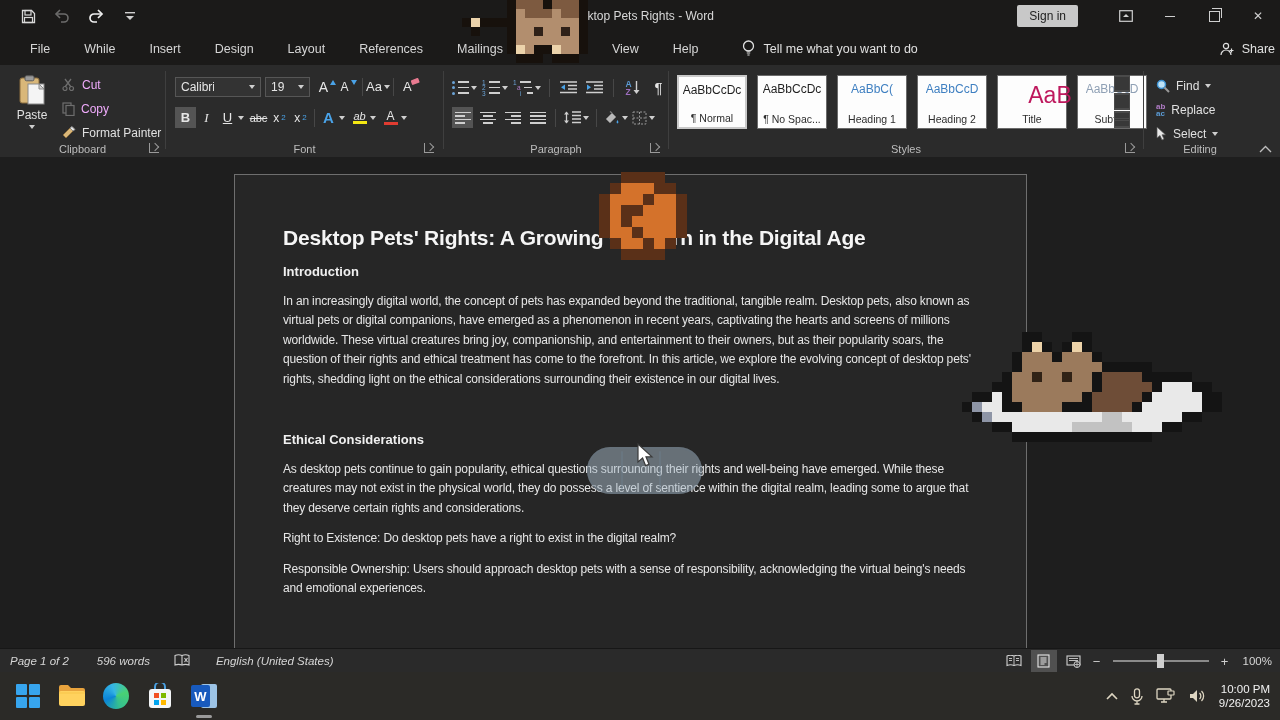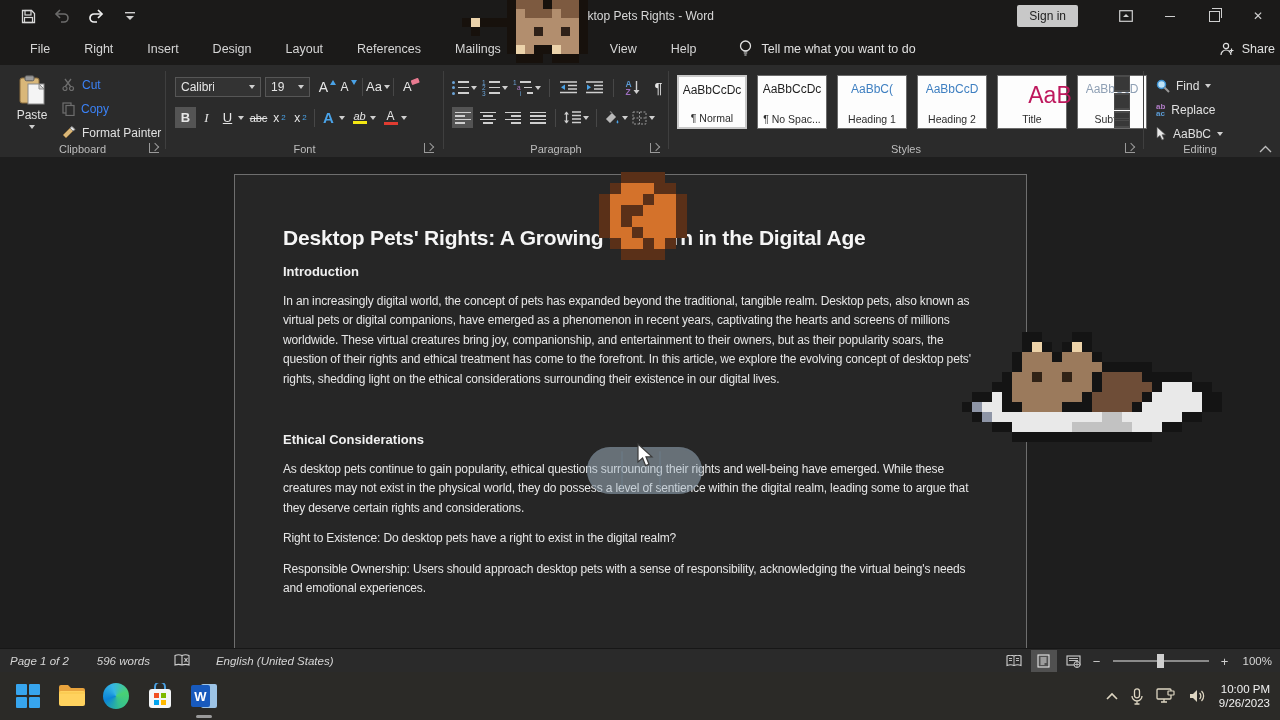--- a/index.html
+++ b/index.html
@@ -23,21 +23,21 @@
   .tellme{display:flex;align-items:center;gap:9px;margin-left:26px;font-size:12.5px;color:#e0e0e0;}
   .share{position:absolute;right:18px;top:0;height:33px;display:flex;align-items:center;gap:7px;font-size:12.5px;color:#e0e0e0;}
   
   .ribbon{position:absolute;left:0;top:65px;width:1280px;height:92px;background:#2b2b2b;}
   .rgroup{position:absolute;top:0;height:92px;}
   .rsep{position:absolute;top:6px;width:1px;height:78px;background:#3f3f3f;}
   .glabel{position:absolute;bottom:2px;left:0;right:0;text-align:center;font-size:11px;color:#bdbdbd;}
   .launcher{position:absolute;bottom:4px;width:9px;height:9px;border-left:1px solid #9a9a9a;border-bottom:1px solid #9a9a9a;}
   .launcher:after{content:"";position:absolute;right:1px;top:1px;width:5px;height:5px;border-right:1px solid #9a9a9a;border-bottom:1px solid #9a9a9a;transform:rotate(-45deg);}
   .rbtn-lbl{font-size:12px;color:#e0e0e0;}
-  .disabled .rbtn-lbl{color:#3b82f6;text-align:center;}
+  .disabled .rbtn-lbl{color:#f0abfc;text-align:center;}
   .arrow-dn{display:inline-block;width:0;height:0;border-left:3.5px solid transparent;border-right:3.5px solid transparent;border-top:4px solid #cfcfcf;vertical-align:middle;}
   .small-row{display:flex;align-items:center;gap:6px;height:23px;}
   
   .paste-btn{position:absolute;left:10px;top:6px;width:44px;height:78px;display:flex;flex-direction:column;align-items:center;gap:3px;padding-top:4px;box-sizing:border-box;}
   .clip-stack{position:absolute;left:62px;top:8px;display:flex;flex-direction:column;gap:1px;}
   
   .combo{display:flex;align-items:center;justify-content:space-between;background:#333333;border:1px solid #565656;height:20px;padding:0 5px;font-size:12px;color:#e6e6e6;box-sizing:border-box;}
   .fbtn{min-width:21px;height:21px;display:flex;align-items:center;justify-content:center;font-size:13px;color:#e6e6e6;gap:2px;}
   .fbtn.sel{background:#545454;}
   .fsep{width:1px;height:18px;background:#474747;margin:0 3px;}
@@ -155,21 +155,21 @@
     </div>
   </div>
 
   <div class="tabrow">
 
       <div class="tab">
         <span class="file">File</span>
       </div>
 
       <div class="tab">
-        <span class="active">Right</span>
+        <span class="active">While</span>
       </div>
 
       <div class="tab">
         <span>Insert</span>
       </div>
 
       <div class="tab">
         <span>Design</span>
       </div>
 
@@ -558,21 +558,21 @@
               <span style="color:#5b9bd5;">ac</span>
             </span>
           <span>Replace</span>
         </div>
         <div class="edit-row">
           <span>
               <svg width="11" height="14" viewBox="0 0 11 14">
                 <path d="M1 0 L1 11 L4 8.5 L6 13 L8 12 L6 7.8 L9.5 7.8 Z" fill="#e8e8e8" stroke="#555" stroke-width="0.7"></path>
               </svg>
             </span>
-          <span>AaBbC</span>
+          <span>Select</span>
           <span class="arrow-dn"></span>
         </div>
       </div>
       <span class="glabel">Editing</span>
     </div>
 
     <span class="collapse">
       <svg width="13" height="8" viewBox="0 0 13 8">
           <path d="M1 7 L6.5 1.5 L12 7" fill="none" stroke="#bdbdbd" stroke-width="1.4"></path>
         </svg>

